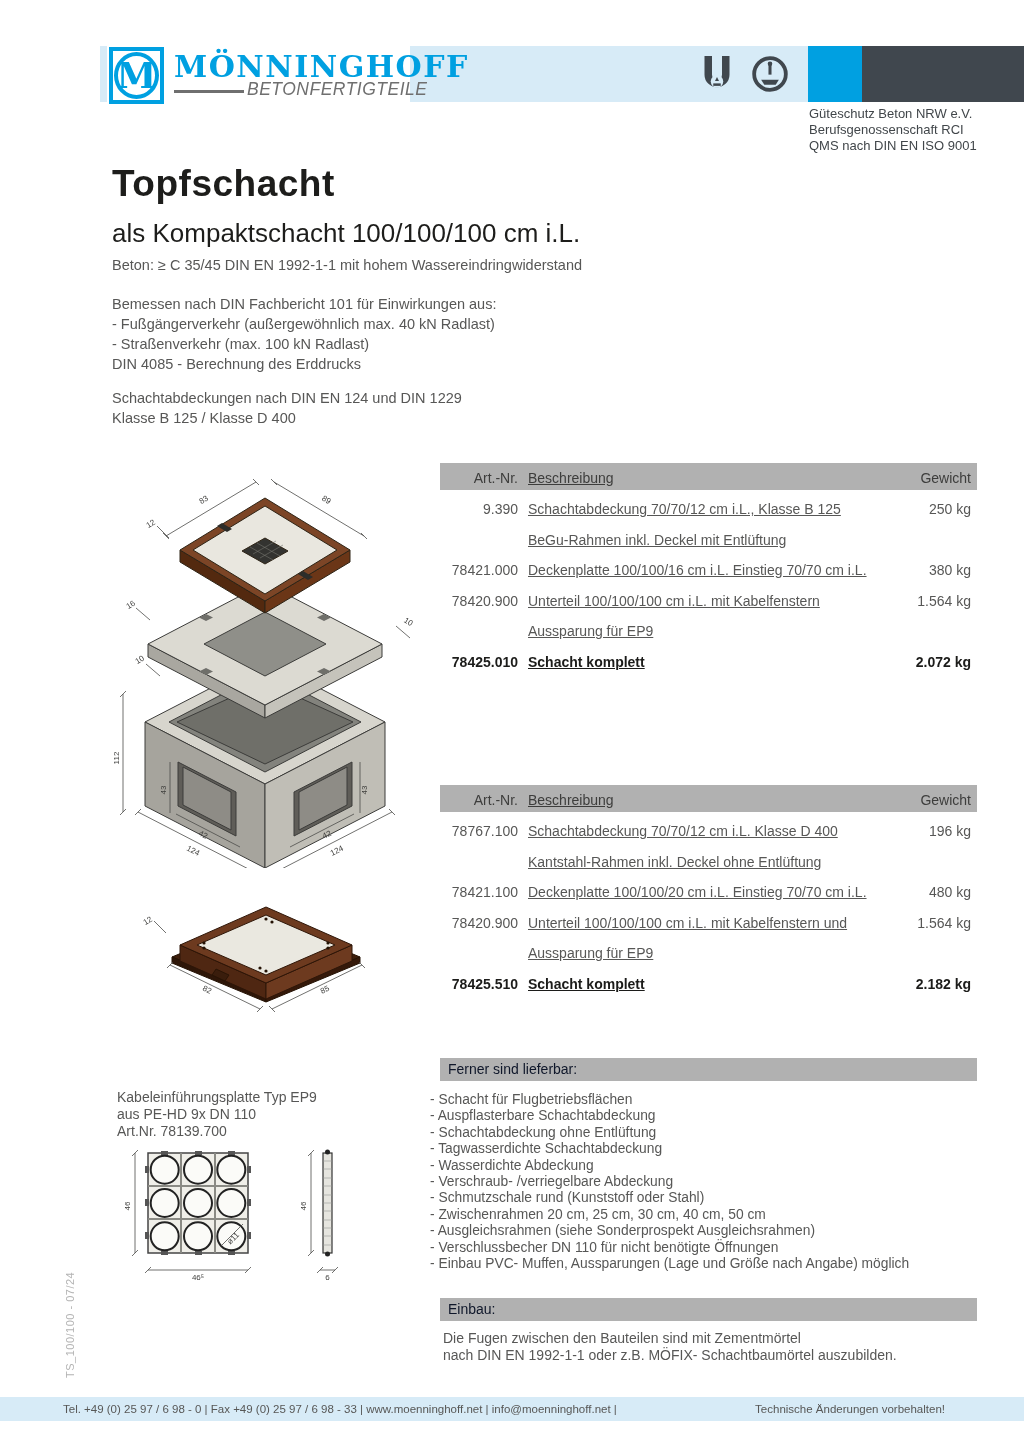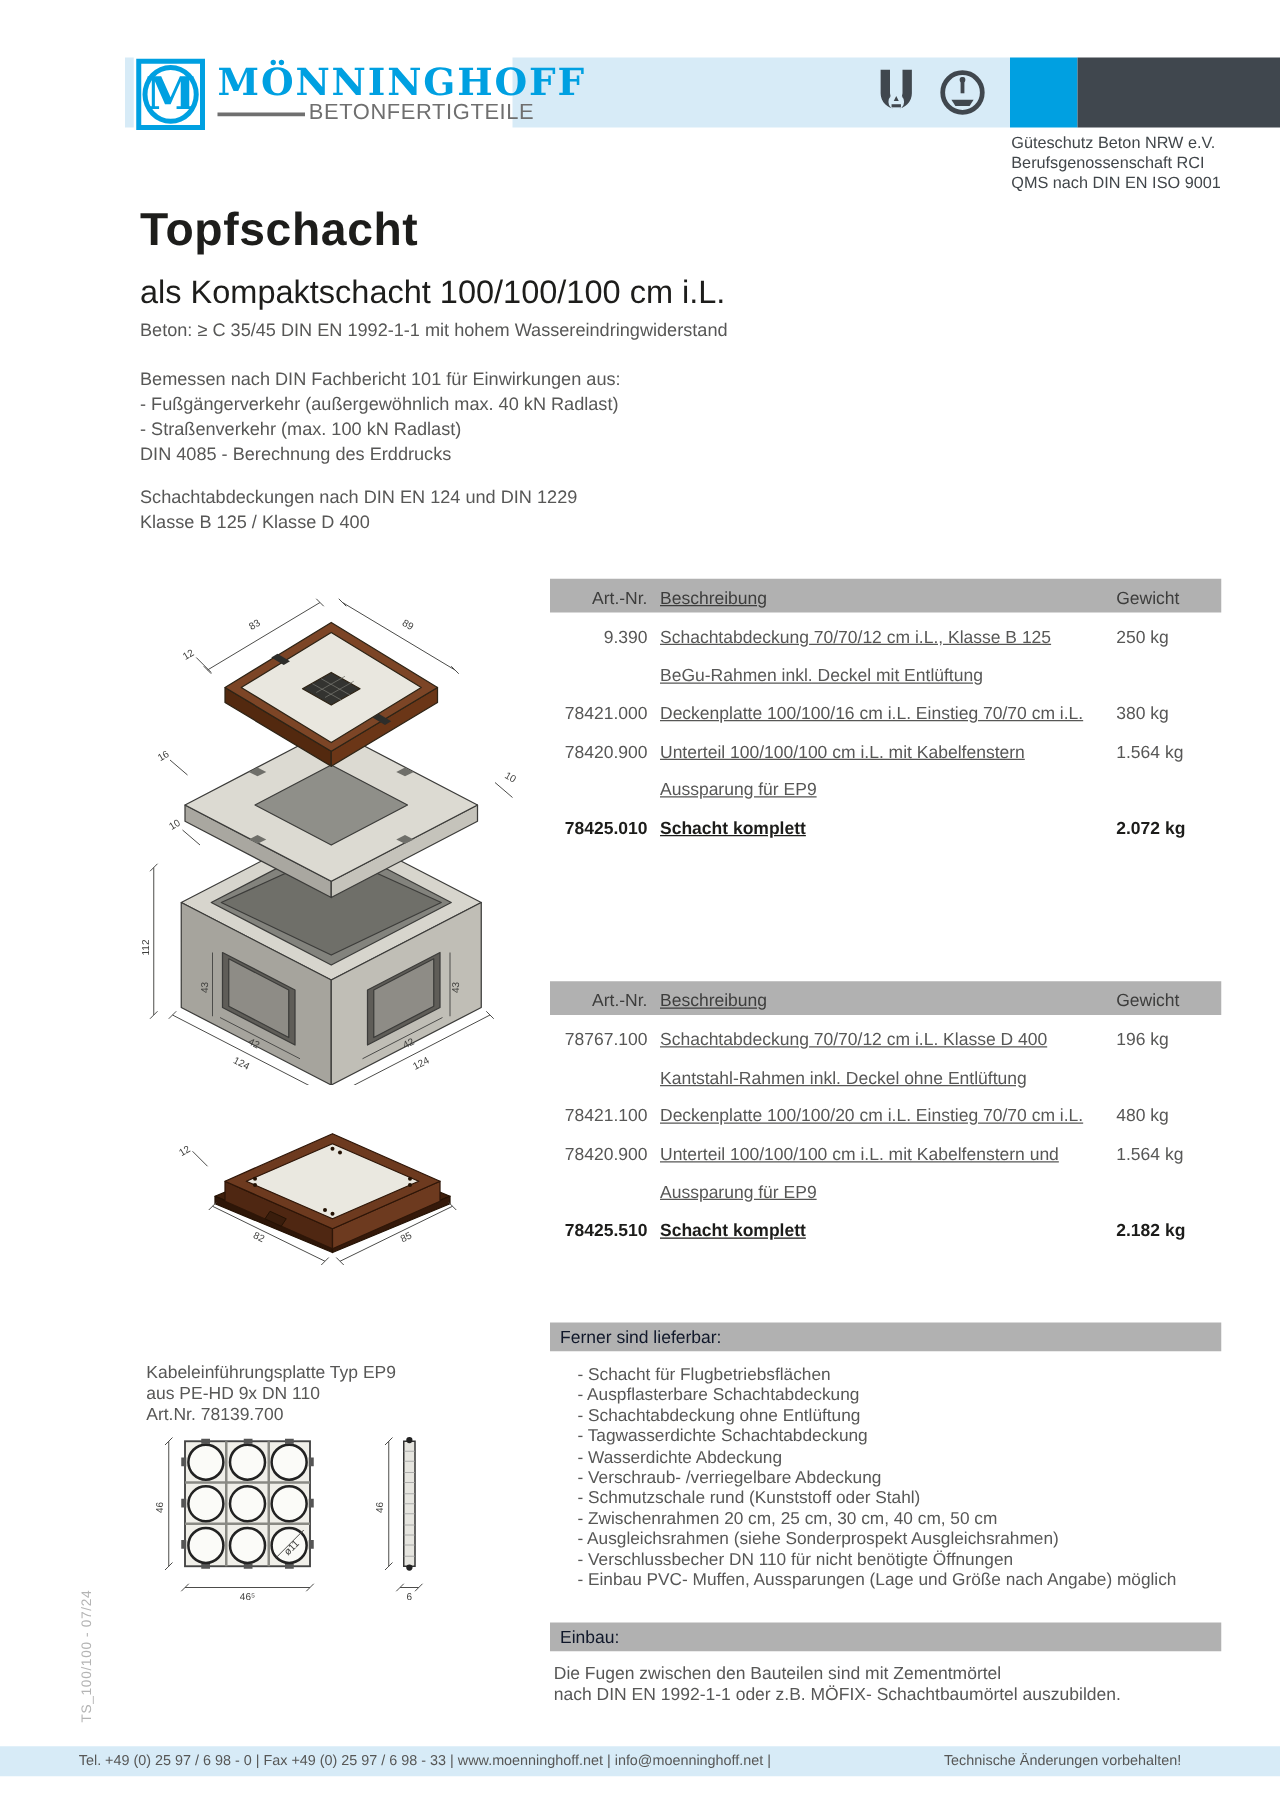--- a/index.html
+++ b/index.html
@@ -14,42 +14,42 @@
   .band.dark{background:#40474e;}
 
   
   .logo-square{position:absolute;left:109px;top:47px;width:47px;height:49px;border:4px solid #00a0e1;}
   .logo-circle{position:absolute;inset:1px;border:4px solid #00a0e1;border-radius:50%;}
   .logo-m{position:absolute;left:0;top:1px;width:100%;text-align:center;
           font-family:"DejaVu Serif",serif;font-weight:bold;font-size:36px;line-height:46px;color:#00a0e1;}
   .wordmark{position:absolute;left:174px;top:49px;font-family:"DejaVu Serif",serif;font-weight:bold;
             font-size:30px;letter-spacing:1.5px;color:#00a0e1;white-space:nowrap;}
   .logo-rule{position:absolute;left:174px;top:90px;width:70px;height:3px;background:#6f6f6f;}
-  .logo-sub{position:absolute;left:247px;top:79px;font-size:17.5px;color:#6f6f6f;
+  .logo-sub{position:absolute;left:247px;top:79px;font-style:italic;font-size:17.5px;color:#6f6f6f;
             letter-spacing:0.5px;white-space:nowrap;text-align:right;}
 
   .certs{position:absolute;left:809px;top:106px;font-size:13px;line-height:16px;color:#41464a;}
 
   .doc-title{position:absolute;left:112px;top:163px;font-size:37px;font-weight:bold;color:#1d1d1b;letter-spacing:0.5px;}
   .doc-subtitle{position:absolute;left:112px;top:218px;font-size:26px;color:#1d1d1b;}
   .beton-line{position:absolute;left:112px;top:257px;font-size:14.5px;}
   .para{position:absolute;left:112px;font-size:14.5px;line-height:20px;white-space:nowrap;}
 
   
   .ptable{position:absolute;left:440px;width:537px;font-size:14px;}
   .thead{height:17px;background:#b1b1b1;color:#3d3d3c;display:flex;padding:7px 6px 3px 0;}
   .trow{display:flex;margin-top:9px;line-height:21.5px;padding-right:6px;}
   .trow.bold{color:#1c1c1a;font-weight:bold;}
   .c-art{width:78px;text-align:right;}
   .c-desc{flex:1;margin-left:10px;text-decoration:underline;}
-  .c-w{width:78px;text-align:left;}
+  .c-w{width:78px;text-align:right;}
 
   .graybar{position:absolute;left:440px;width:529px;height:17px;background:#b1b1b1;color:#0f172a;
            font-size:14px;padding:3px 0 3px 8px;}
-  .liefer-list{position:absolute;left:462px;top:1092px;font-size:13.8px;line-height:16.4px;white-space:nowrap;}
+  .liefer-list{position:absolute;left:430px;top:1092px;font-size:13.8px;line-height:16.4px;white-space:nowrap;}
   .einbau-text{position:absolute;left:443px;top:1330px;font-size:14px;line-height:16.5px;white-space:nowrap;}
 
   .ep9-text{position:absolute;left:117px;top:1089px;font-size:14px;line-height:17px;}
 
   .side-code{position:absolute;left:64px;top:1378px;transform-origin:0 0;transform:rotate(-90deg);
              font-size:11px;color:#b4b4b4;white-space:nowrap;letter-spacing:0.5px;}
 
   .footer-band{position:absolute;left:0;top:1397px;width:1024px;height:24px;background:#d7ebf7;
                font-size:11.5px;color:#575756;line-height:24px;}
   .footer-left{position:absolute;left:63px;top:0;text-align:right;}

